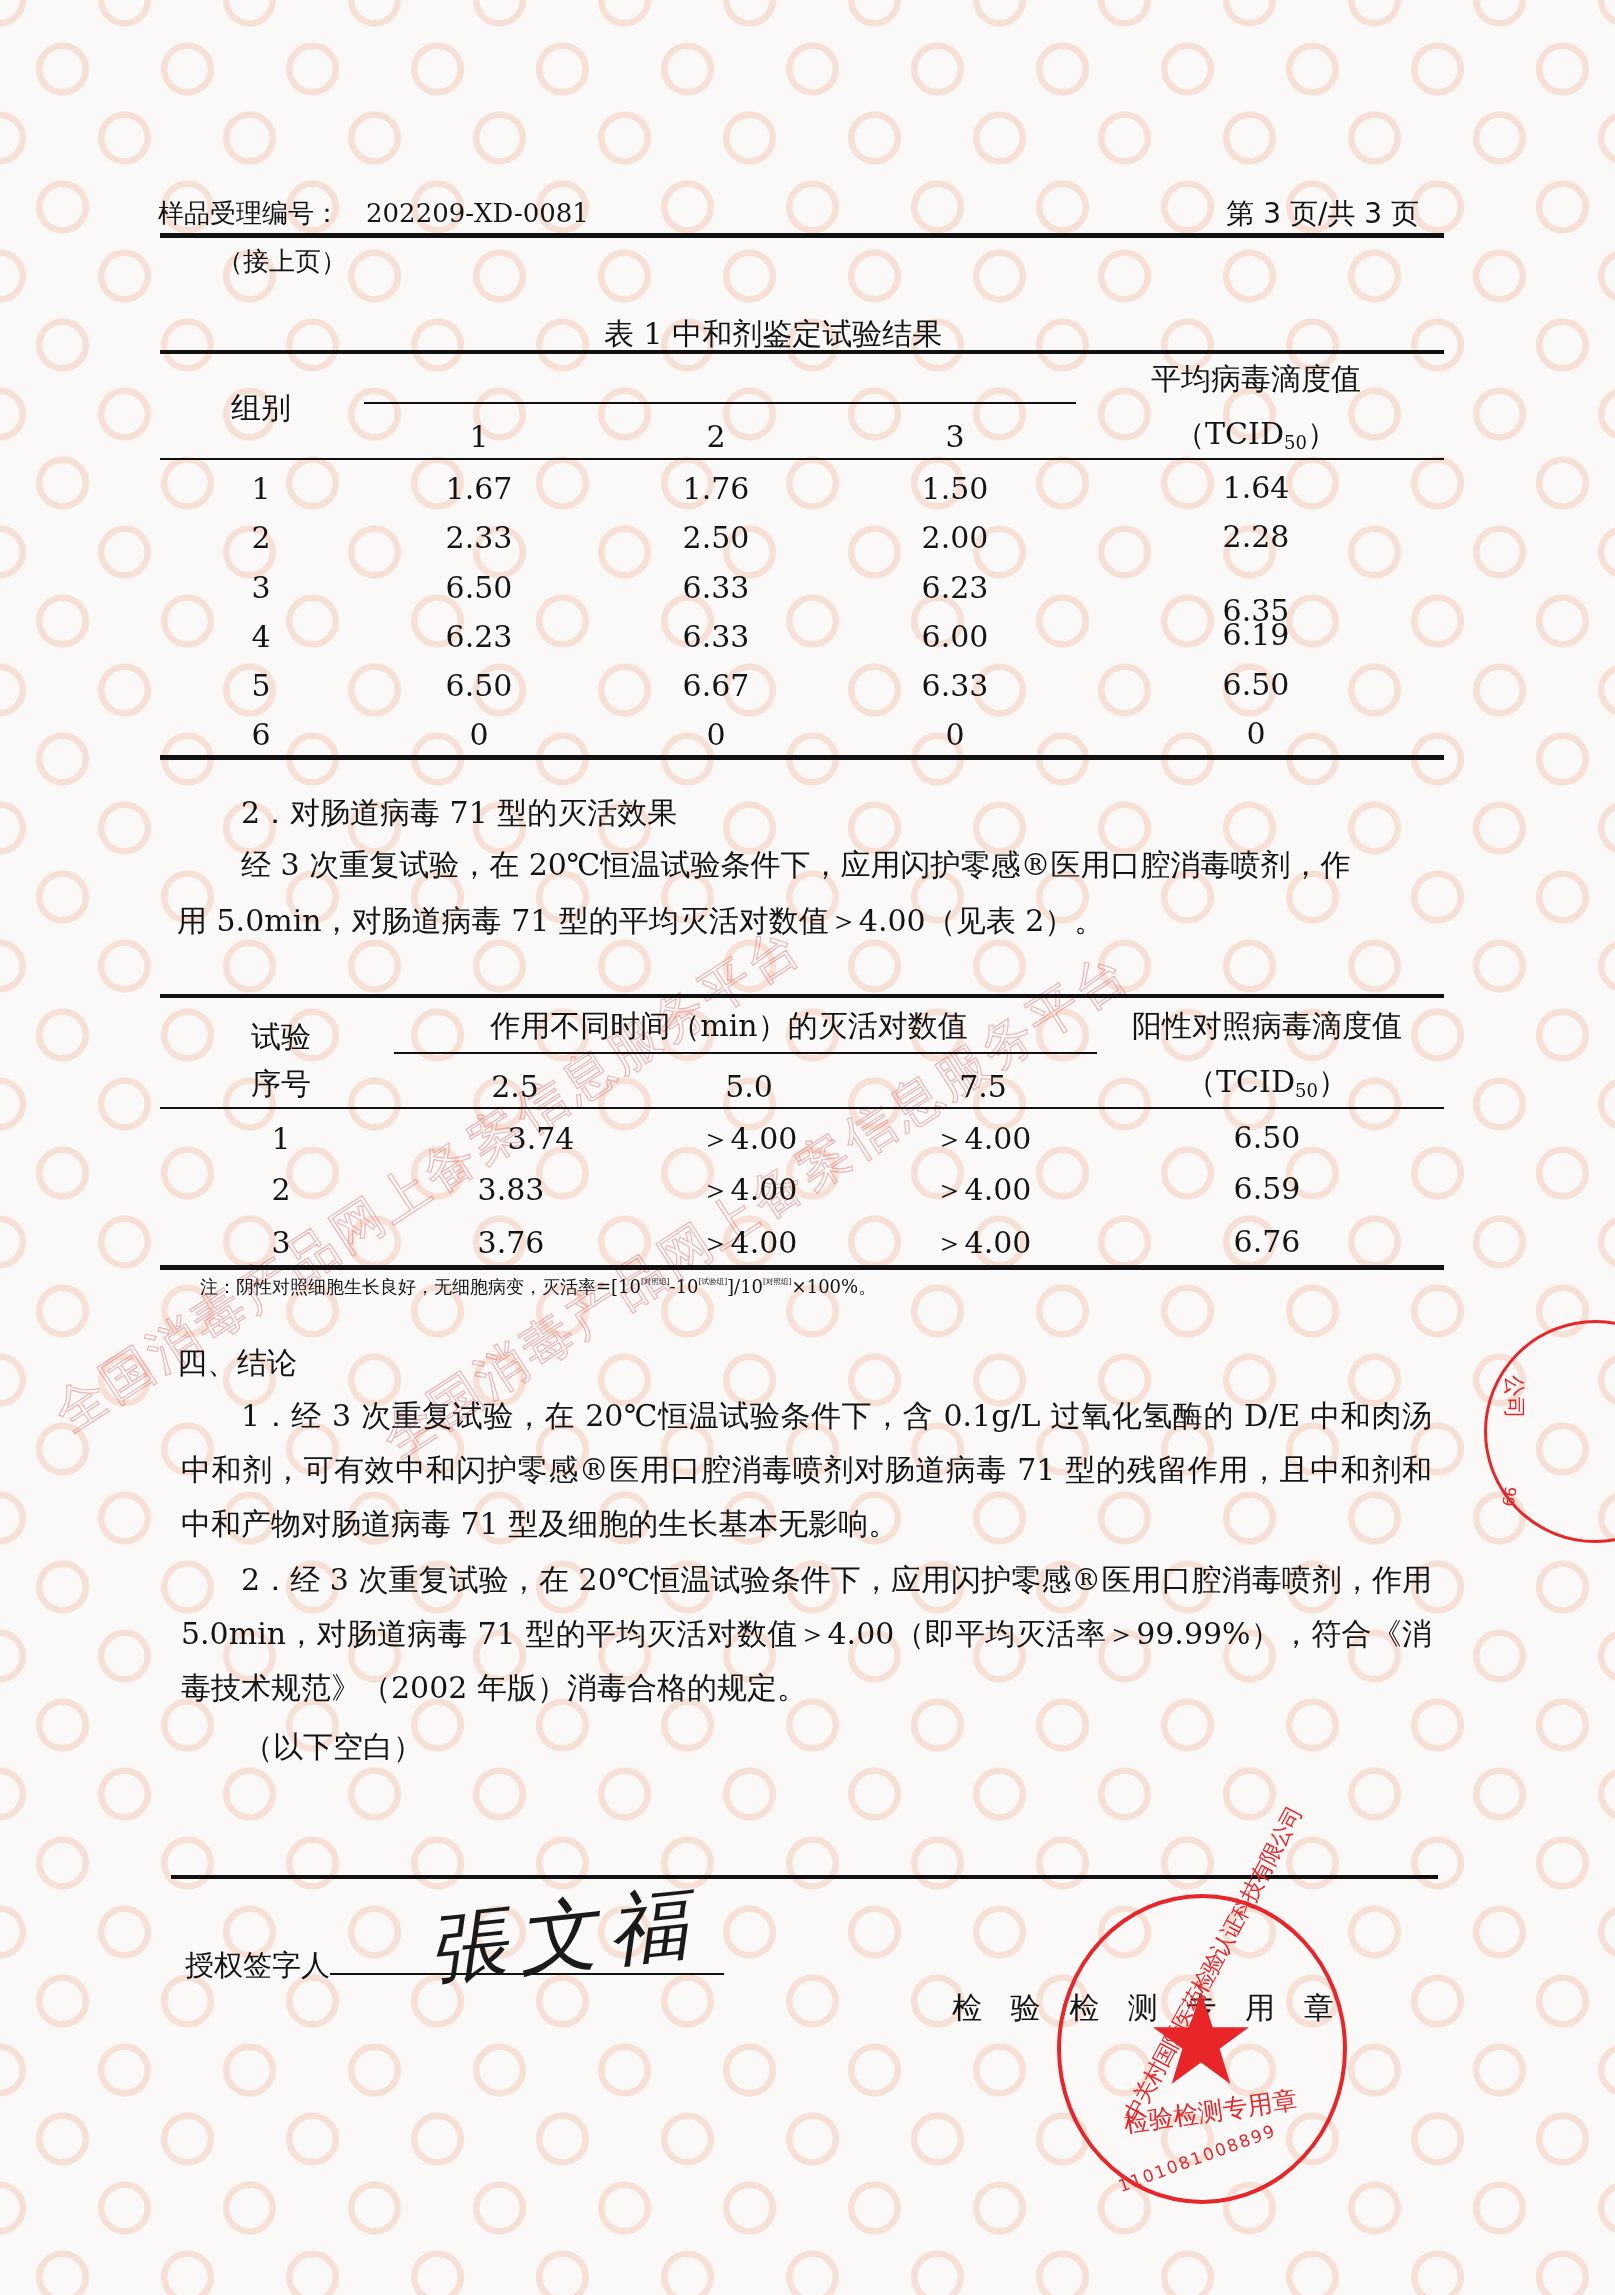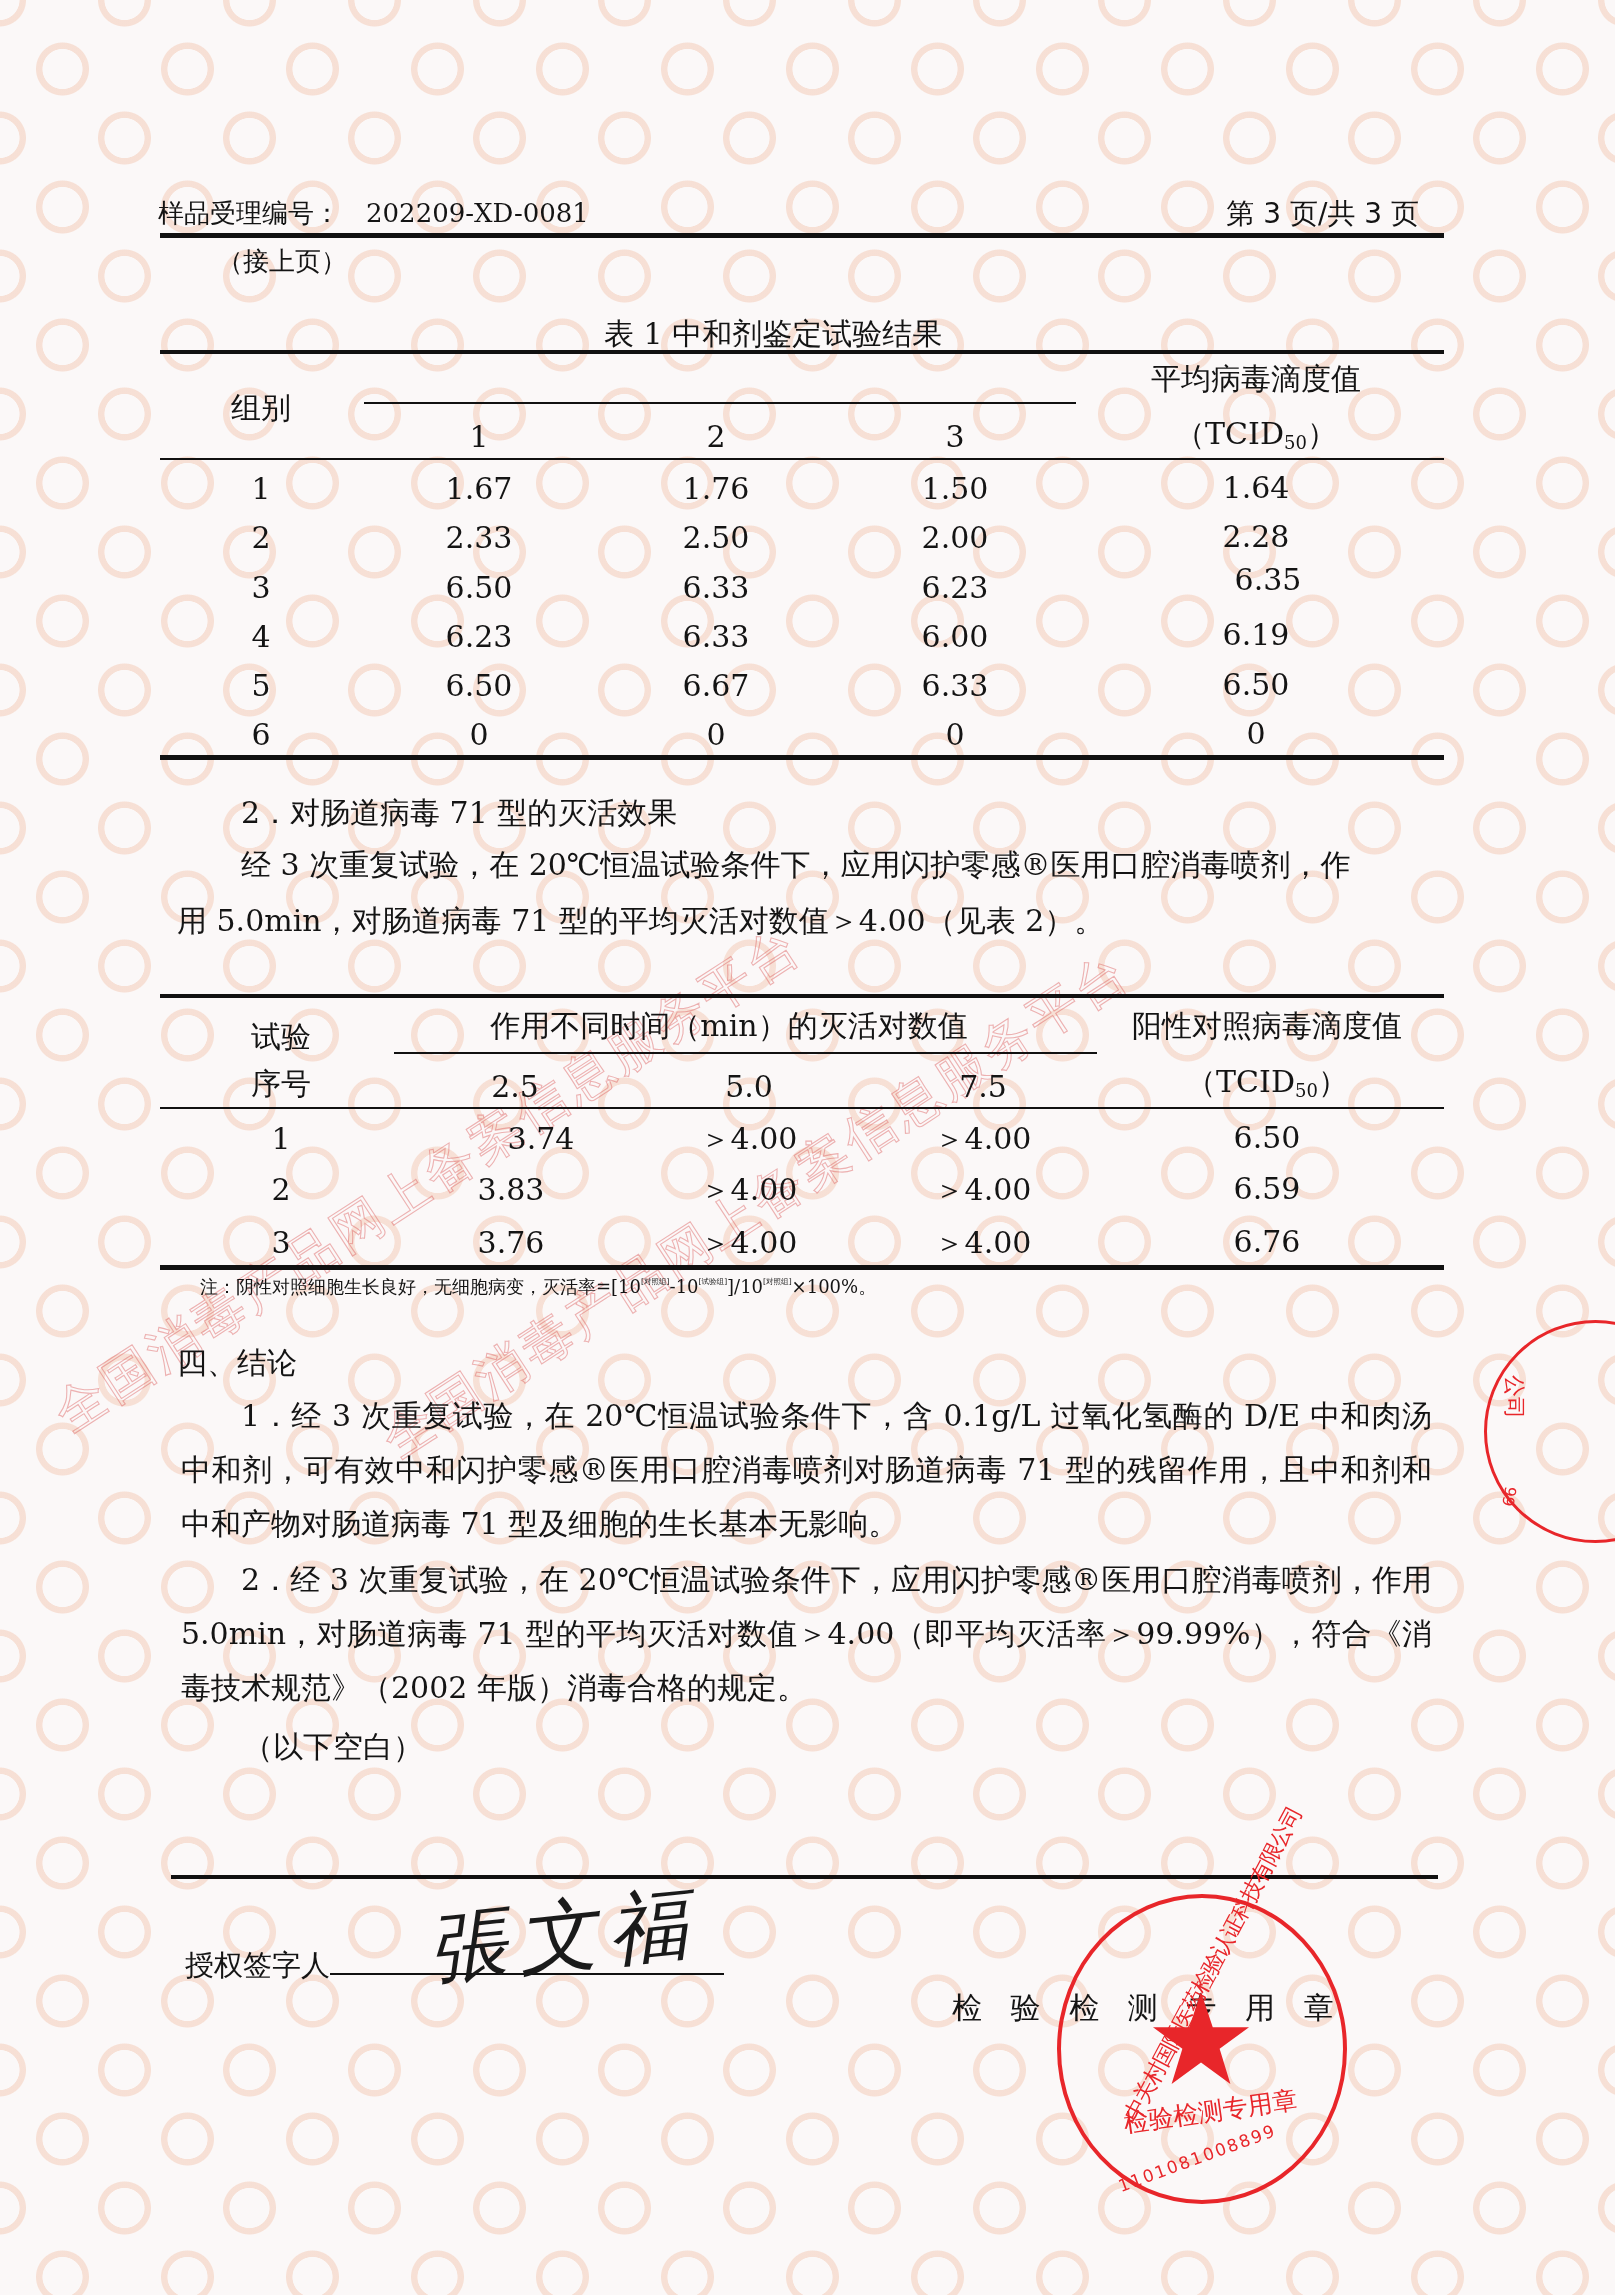--- a/index.html
+++ b/index.html
@@ -95,21 +95,21 @@
     <div class="cell" style="left:479px; top:523px;">2.33</div>
     <div class="cell" style="left:716px; top:523px;">2.50</div>
     <div class="cell" style="left:955px; top:523px;">2.00</div>
     <div class="cell" style="left:1256px; top:522px;">2.28</div>
   </div>
   <div>
     <div class="cell" style="left:261px; top:573px;">3</div>
     <div class="cell" style="left:479px; top:573px;">6.50</div>
     <div class="cell" style="left:716px; top:573px;">6.33</div>
     <div class="cell" style="left:955px; top:573px;">6.23</div>
-    <div class="cell" style="left:1256px; top:565px;margin-left:12px;">6.35</div>
+    <div class="cell" style="left:1256px; top:596px;">6.35</div>
   </div>
   <div>
     <div class="cell" style="left:261px; top:622px;">4</div>
     <div class="cell" style="left:479px; top:622px;">6.23</div>
     <div class="cell" style="left:716px; top:622px;">6.33</div>
     <div class="cell" style="left:955px; top:622px;">6.00</div>
     <div class="cell" style="left:1256px; top:620px;">6.19</div>
   </div>
   <div>
     <div class="cell" style="left:261px; top:671px;">5</div>

